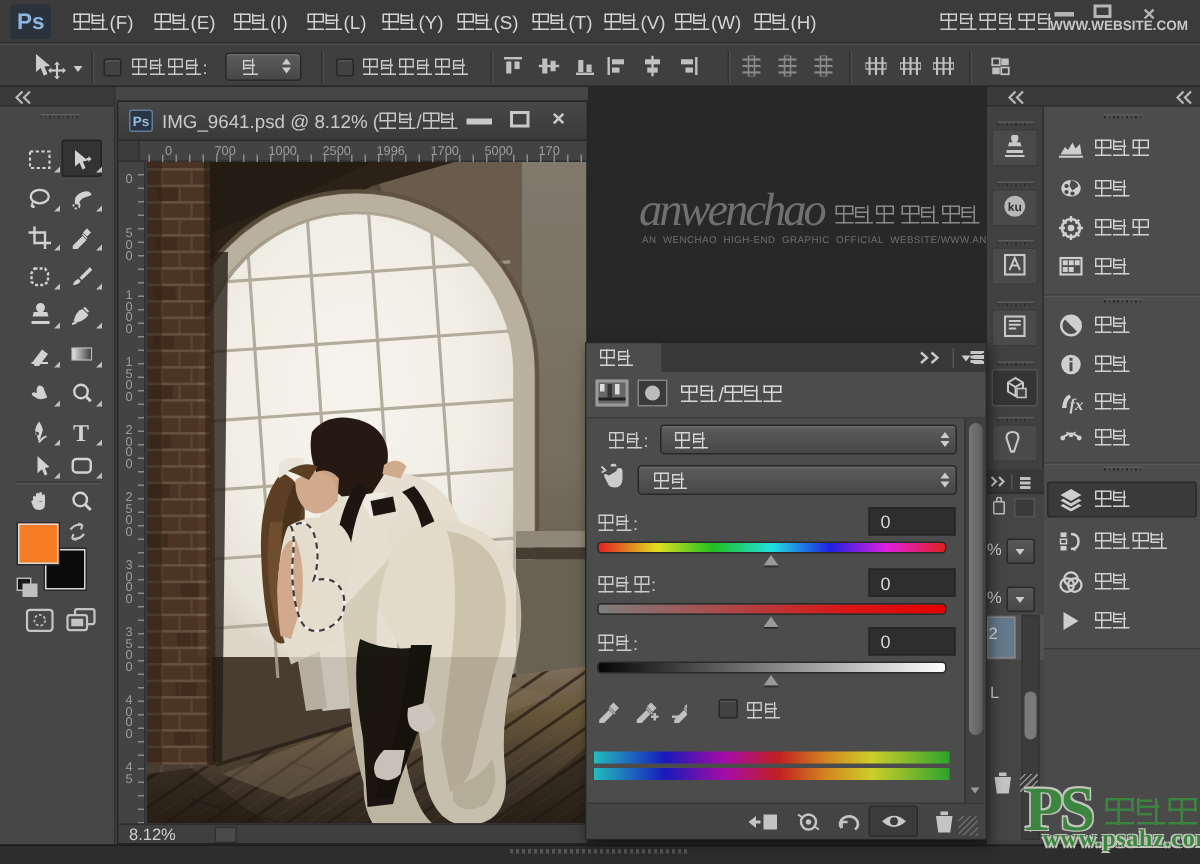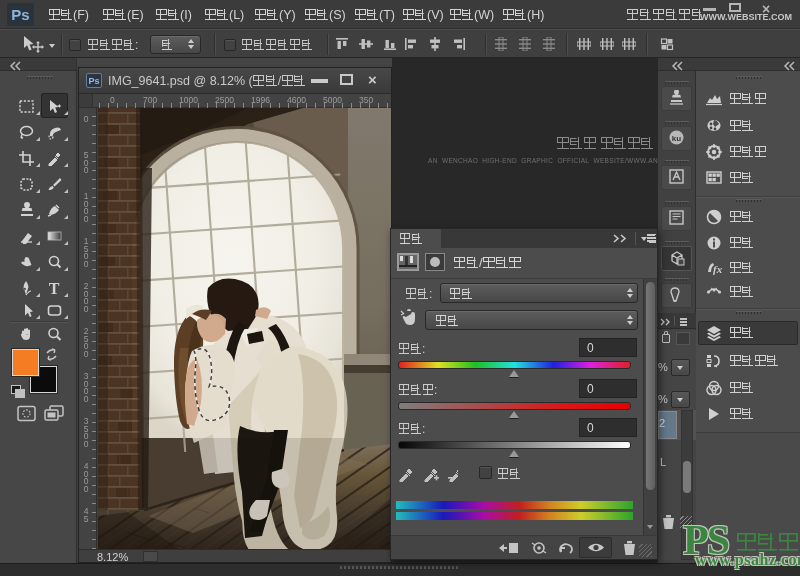--- a/index.html
+++ b/index.html
@@ -301,23 +301,23 @@
         <div class="abs" style="left:272px;top:9px;width:1px;height:5px;background:#8a8a8a"></div>
         <div class="abs" style="left:281px;top:9px;width:1px;height:5px;background:#8a8a8a"></div>
         <div class="abs" style="left:290px;top:9px;width:1px;height:5px;background:#8a8a8a"></div>
         <div class="abs" style="left:299px;top:9px;width:1px;height:5px;background:#8a8a8a"></div>
         <div class="abs" style="left:308px;top:9px;width:1px;height:5px;background:#8a8a8a"></div>
         <div class="num" style="left:31px;top:1px">0</div>
         <div class="num" style="left:64px;top:1px">700</div>
         <div class="num" style="left:100px;top:1px">1000</div>
         <div class="num" style="left:136px;top:1px">2500</div>
         <div class="num" style="left:172px;top:1px">1996</div>
-        <div class="num" style="left:208px;top:1px">4600</div>
+        <div class="num" style="left:208px;top:1px">1700</div>
         <div class="num" style="left:244px;top:1px">5000</div>
-        <div class="num" style="left:280px;top:1px">350</div>
+        <div class="num" style="left:280px;top:1px">170</div>
       </div>
   <div class="abs" style="left:0;top:40px;width:18px;height:441px;background:#434343;border-right:1px solid #303030;overflow:hidden">
         <div class="abs" style="left:13px;top:8px;width:5px;height:1px;background:#8a8a8a"></div>
         <div class="abs" style="left:13px;top:17px;width:5px;height:1px;background:#8a8a8a"></div>
         <div class="abs" style="left:13px;top:26px;width:5px;height:1px;background:#8a8a8a"></div>
         <div class="abs" style="left:13px;top:35px;width:5px;height:1px;background:#8a8a8a"></div>
         <div class="abs" style="left:13px;top:44px;width:5px;height:1px;background:#8a8a8a"></div>
         <div class="abs" style="left:13px;top:53px;width:5px;height:1px;background:#8a8a8a"></div>
         <div class="abs" style="left:13px;top:62px;width:5px;height:1px;background:#8a8a8a"></div>
         <div class="abs" style="left:13px;top:71px;width:5px;height:1px;background:#8a8a8a"></div>
@@ -632,25 +632,26 @@
 
 <g fill="none" stroke-width="1.4">
 <path d="M96 243 q14-8 17 12 q2 12-2 24 q16-4 20 10 q3 14-9 21 q-16 8-21-8 q-5-16-4-36 q2-18-1-23 Z" stroke="#fafafa" stroke-dasharray="4 3.2"></path>
 <path d="M96 243 q14-8 17 12 q2 12-2 24 q16-4 20 10 q3 14-9 21 q-16 8-21-8 q-5-16-4-36 q2-18-1-23 Z" stroke="#3a3a3a" stroke-dasharray="4 3.2" stroke-dashoffset="3.6"></path>
 </g>
 
 <path d="M0 0 H293 V441 H0 Z M34 140 A106 106 0 0 1 246 140 L246 330 L34 330 Z" fill-rule="evenodd" fill="#160f0a" opacity=".14"></path>
 <rect width="293" height="441" fill="#7a5c3e" opacity=".05"></rect>
         </svg></div>
   <div class="abs" style="left:0;top:481px;width:312px;height:13px;background:#3f3f3f;border-top:1px solid #2d2d2d">
-    <div class="abs" style="left:18px;top:1px;color:#d0d0d0;font-size:11px">8.12%</div>
+    <div class="abs" style="left:7px;top:1px;color:#d0d0d0;font-size:11px">8.12%</div>
     <div class="abs" style="left:64px;top:1px;width:15px;height:11px;background:#4a4a4a;border:1px solid #303030"></div>
   </div>
 </div>
 <div class="abs" style="left:392px;top:58px;width:266px;height:505px;background:#282828;overflow:hidden">
+  <div class="abs" style="left:34px;top:64px;color:#707070;font-size:31px;font-family:'Liberation Serif',serif;font-style:italic;letter-spacing:-2px;white-space:nowrap">anwenchao</div>
   <div class="abs" style="left:164px;top:78px;color:#8a8a8a;font-size:13.5px;font-weight:bold;white-space:nowrap"><i class="g"></i><i class="h"></i><i class="g"></i>&nbsp;<i class="g"></i><i class="h"></i><i class="g"></i><i class="h"></i></div>
   <div class="abs" style="left:36px;top:99px;color:#6f6f6f;font-size:6.5px;letter-spacing:.32px;white-space:nowrap">AN&nbsp;&nbsp;WENCHAO&nbsp;&nbsp;HIGH-END&nbsp;&nbsp;GRAPHIC&nbsp;&nbsp;OFFICIAL&nbsp;&nbsp;WEBSITE/WWW.ANWENCHAO.COM</div>
 </div>
 <div class="abs" style="left:390px;top:228px;width:268px;height:332px;background:#4c4c4c;border:1px solid #272727;box-shadow:2px 3px 8px rgba(0,0,0,.5);z-index:10">
 
  <div class="abs" style="left:0;top:0;width:266px;height:19px;background:#383838">
   <div class="abs" style="left:0;top:0;width:50px;height:19px;background:#4c4c4c;color:#d6d6d6;font-size:12px;padding:3px 0 0 8px"><i class="g"></i><i class="h"></i></div>
   <svg class="abs" style="left:222px;top:5px" width="16" height="9">
           <path d="M1 1 l4 3.5 -4 3.5 M8 1 l4 3.5 -4 3.5" stroke="#c8c8c8" stroke-width="1.6" fill="none"></path>
         </svg>

